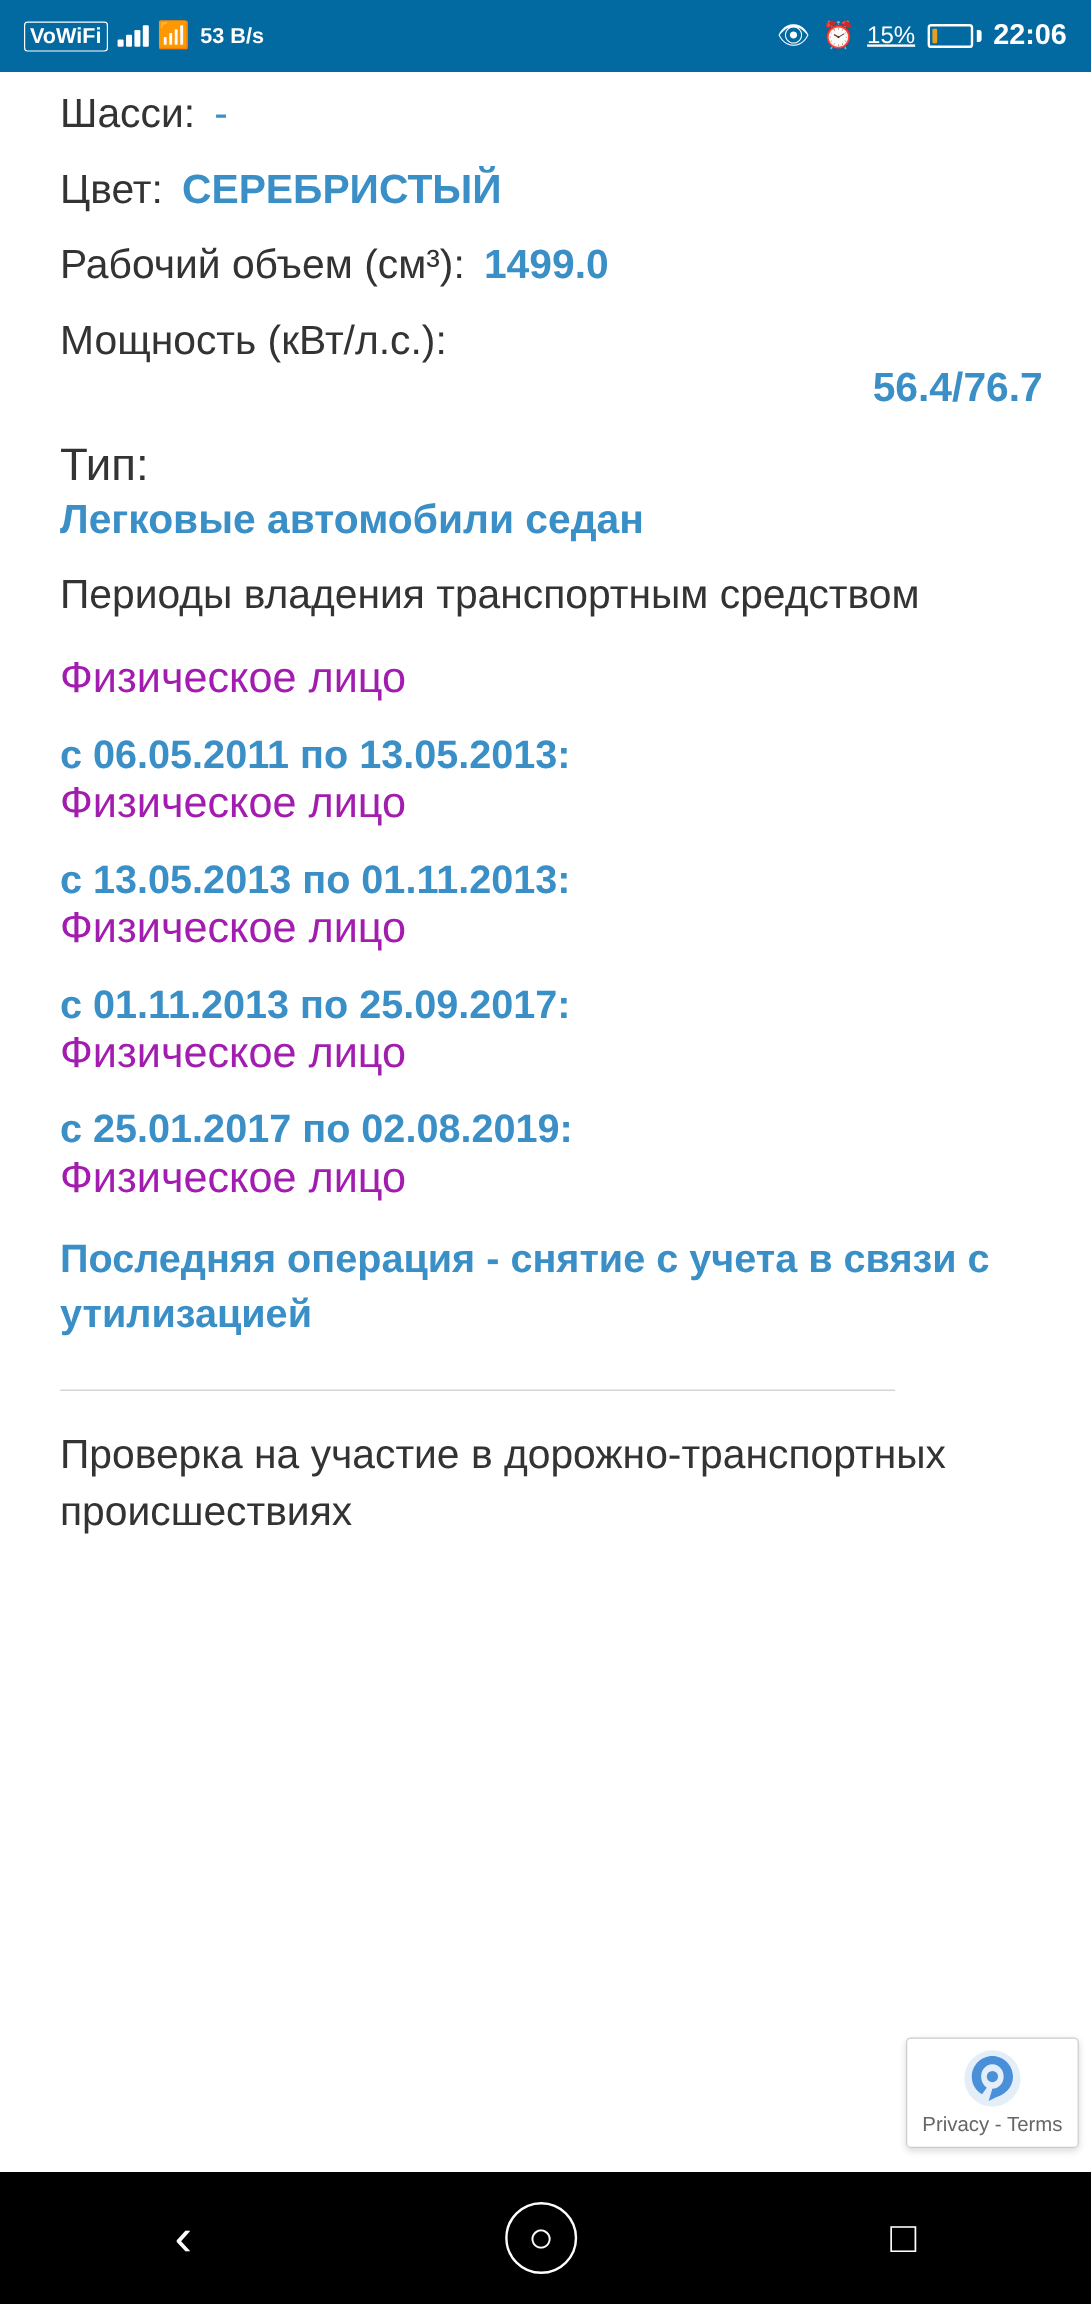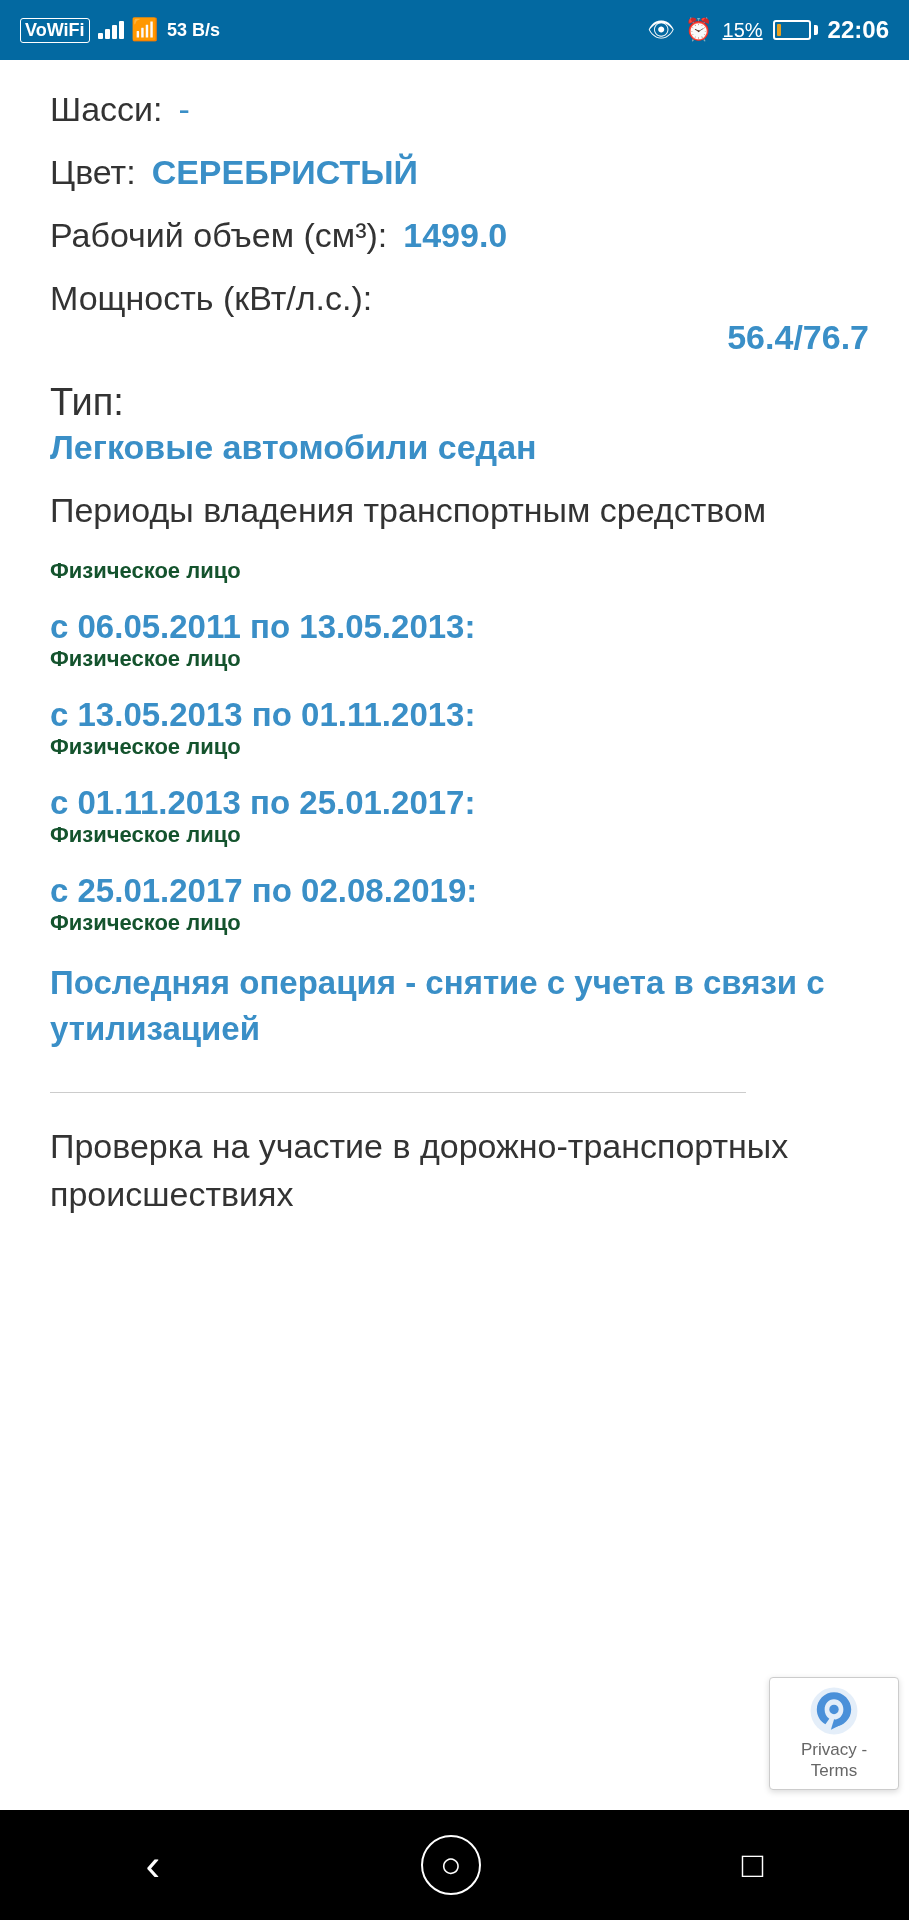--- a/index.html
+++ b/index.html
@@ -91,21 +91,21 @@
       cursor: pointer;
       background: none;
       border: none;
       padding: 10px 30px;
     }
 
     
     .main-content {
       margin-top: 60px;
       margin-bottom: 110px;
-      padding: 30px 40px 30px 50px;
+      padding: 16px 40px 30px 50px;
       background: #ffffff;
     }
 
     .field-row {
       display: flex;
       align-items: baseline;
       margin-bottom: 24px;
       flex-wrap: wrap;
     }
     .field-label {
@@ -167,23 +167,23 @@
     .ownership-item {
       margin-bottom: 24px;
     }
     .ownership-item .period {
       font-size: 33px;
       color: #3a8fc7;
       font-weight: bold;
       display: block;
     }
     .ownership-item .person-type {
-      font-size: 22px;
-      color: #14532d;
-      font-weight: bold;
+      font-size: 36px;
+      color: #a21caf;
+      font-weight: normal;
       display: block;
     }
 
     .last-operation {
       font-size: 33px;
       color: #3a8fc7;
       font-weight: bold;
       line-height: 1.4;
       margin-bottom: 40px;
     }
@@ -206,21 +206,21 @@
       position: fixed;
       bottom: 130px;
       right: 10px;
       background: #ffffff;
       border: 1px solid #cccccc;
       border-radius: 4px;
       padding: 8px 10px;
       display: flex;
       flex-direction: column;
       align-items: center;
-      width: 130px;
+      width: 144px;
       box-shadow: 0 2px 6px rgba(0,0,0,0.15);
       z-index: 200;
     }
     .recaptcha-logo {
       width: 50px;
       height: 50px;
       margin-bottom: 4px;
     }
     .recaptcha-text {
       font-size: 17px;
@@ -305,21 +305,21 @@
     </div>
       <div class="ownership-item">
       <span class="period">с 06.05.2011 по 13.05.2013:</span>
       <span class="person-type">Физическое лицо</span>
     </div>
       <div class="ownership-item">
       <span class="period">с 13.05.2013 по 01.11.2013:</span>
       <span class="person-type">Физическое лицо</span>
     </div>
       <div class="ownership-item">
-      <span class="period">с 01.11.2013 по 25.01.2017:</span>
+      <span class="period">с 01.11.2013 по 25.09.2017:</span>
       <span class="person-type">Физическое лицо</span>
     </div>
       <div class="ownership-item">
       <span class="period">с 25.01.2017 по 02.08.2019:</span>
       <span class="person-type">Физическое лицо</span>
     </div>
     </div>
 
   <div class="last-operation">Последняя операция - снятие с учета в связи с утилизацией</div>
 

